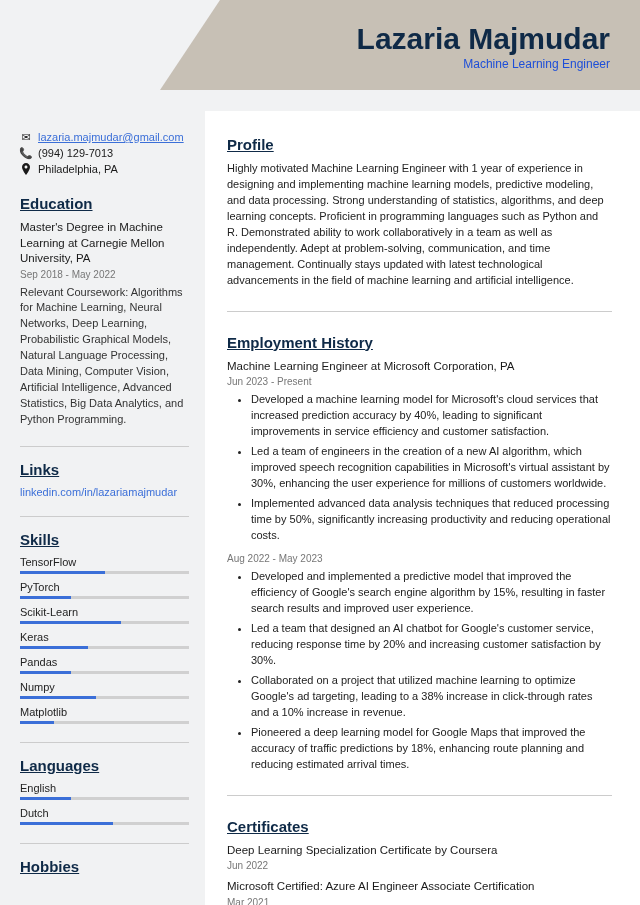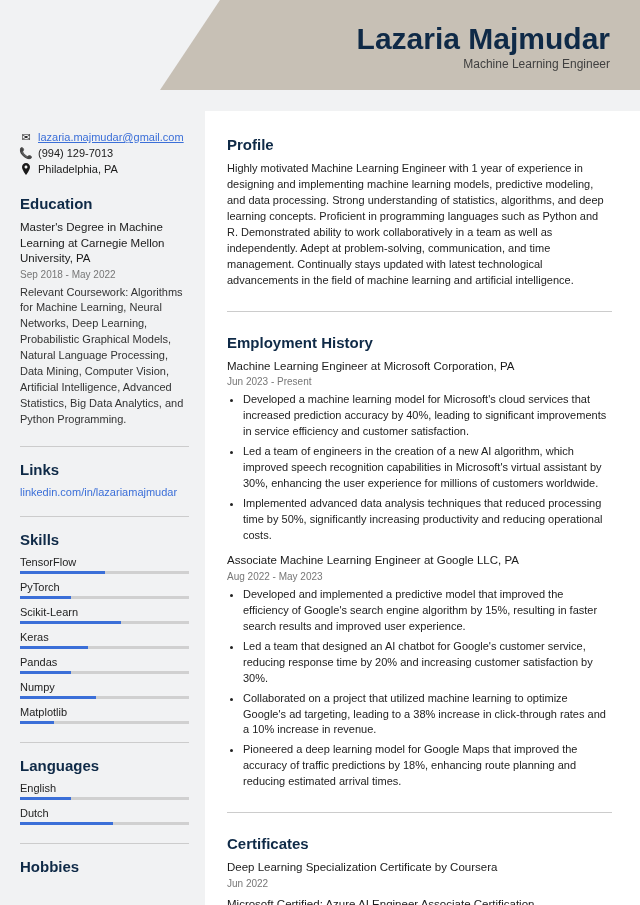--- a/index.html
+++ b/index.html
@@ -33,21 +33,21 @@
       font-size: 30px;
       font-weight: 700;
       color: #0f2a47;
       text-align: right;
     }
     .subtitle {
       position: absolute;
       top: 57px;
       right: 30px;
       font-size: 12px;
-      color: #404040;
+      color: #1d4ed8;
       text-align: right;
     }
     .content { display: flex; }
     .sidebar {
       width: 205px;
       background: #f1f2f3;
       padding: 20px 16px 20px 20px;
       font-size: 11px;
     }
     .main {
@@ -60,29 +60,30 @@
     .contact-item a { color: #3b6fd8; text-decoration: underline; }
     .icon { width: 12px; height: 12px; display: inline-flex; align-items: center; justify-content: center; font-size: 11px; }
     h2 { 
       font-size: 15px; 
       font-weight: 700; 
       color: #0f2a47; 
       margin-top: 18px; 
       margin-bottom: 8px;
       border-top: 1px solid #ccc;
       padding-top: 14px;
+      text-decoration: underline;
     }
     .sidebar h2:first-of-type { border-top: none; padding-top: 0; margin-top: 20px; }
     .main h2:first-of-type { border-top: none; padding-top: 0; margin-top: 0; }
     .main h2 { margin-top: 22px; padding-top: 22px; }
     h3 { font-size: 11.5px; font-weight: 400; color: #1a1a1a; margin-bottom: 2px; line-height: 1.35; }
     .date { font-size: 10px; color: #777; margin-bottom: 5px; }
     p { line-height: 1.45; color: #222; }
     .sidebar p { color: #333; }
-    ul { margin-left: 16px; margin-top: 4px; }
+    ul { margin-left: 24px; margin-top: 4px; }
     li { line-height: 1.45; margin-bottom: 4px; color: #222; font-size: 11px; }
     .skill { margin-bottom: 7px; }
     .skill-name { font-size: 11px; margin-bottom: 3px; color: #222; }
     .skill-bar { height: 3px; background: #d0d0d0; position: relative; }
     .skill-fill { height: 3px; background: #3b6fd8; position: absolute; left: 0; top: 0; }
     .sidebar a { color: #3b6fd8; font-size: 11px; }
     .job { margin-bottom: 10px; }
     .cert { margin-bottom: 8px; }
   </style>
 </head>
@@ -195,21 +196,20 @@
         <div class="job">
           <h3>Machine Learning Engineer at Microsoft Corporation, PA</h3>
           <div class="date">Jun 2023 - Present</div>
           <ul>
             <li>Developed a machine learning model for Microsoft's cloud services that increased prediction accuracy by 40%, leading to significant improvements in service efficiency and customer satisfaction.</li>
             <li>Led a team of engineers in the creation of a new AI algorithm, which improved speech recognition capabilities in Microsoft's virtual assistant by 30%, enhancing the user experience for millions of customers worldwide.</li>
             <li>Implemented advanced data analysis techniques that reduced processing time by 50%, significantly increasing productivity and reducing operational costs.</li>
           </ul>
         </div>
         <div class="job">
-          <h3>Associate Machine Learning Engineer at Google LLC, PA</h3>
           <div class="date">Aug 2022 - May 2023</div>
           <ul>
             <li>Developed and implemented a predictive model that improved the efficiency of Google's search engine algorithm by 15%, resulting in faster search results and improved user experience.</li>
             <li>Led a team that designed an AI chatbot for Google's customer service, reducing response time by 20% and increasing customer satisfaction by 30%.</li>
             <li>Collaborated on a project that utilized machine learning to optimize Google's ad targeting, leading to a 38% increase in click-through rates and a 10% increase in revenue.</li>
             <li>Pioneered a deep learning model for Google Maps that improved the accuracy of traffic predictions by 18%, enhancing route planning and reducing estimated arrival times.</li>
           </ul>
         </div>
       </div>
 

